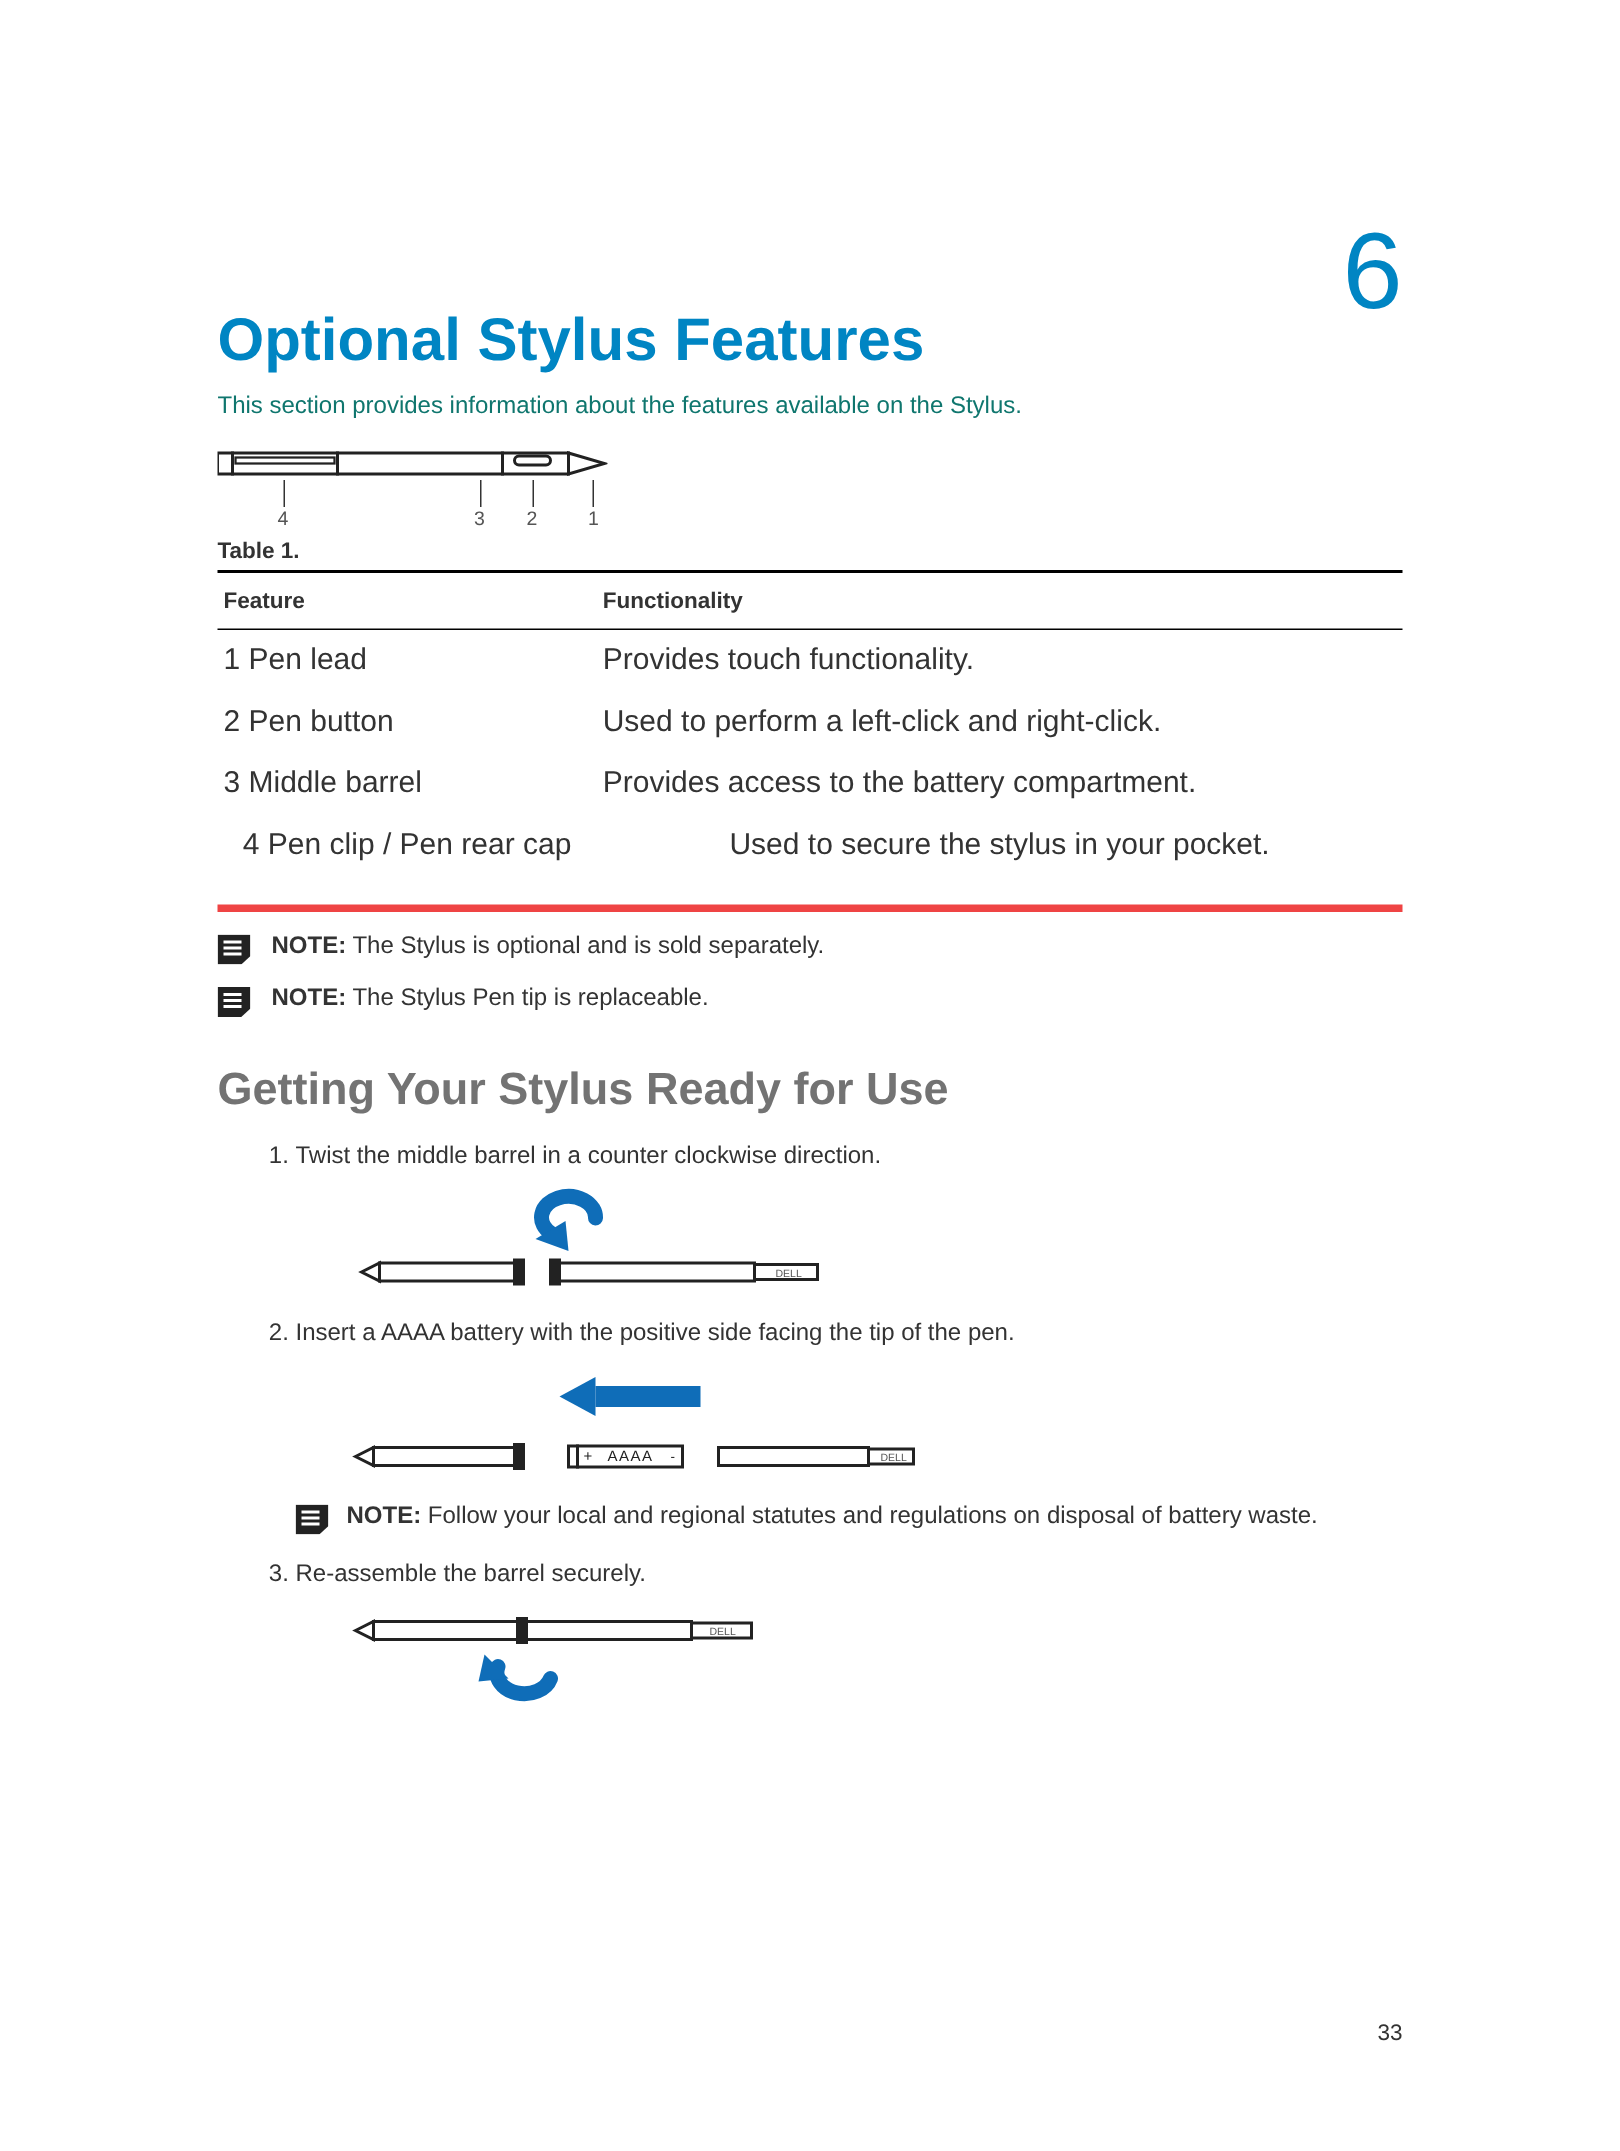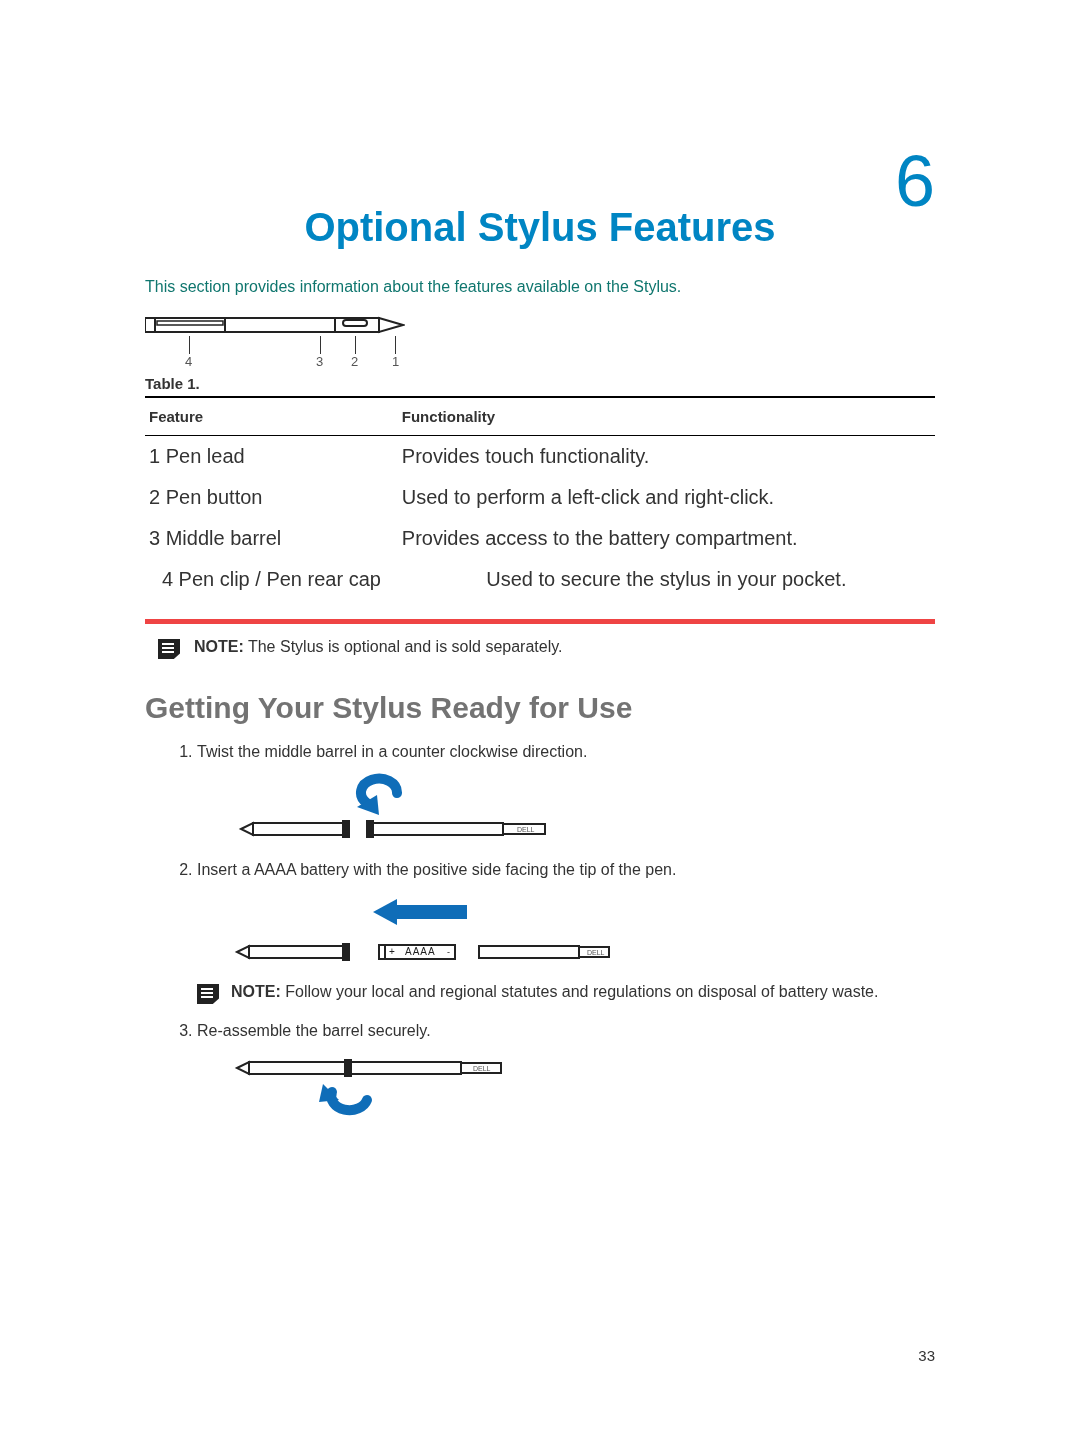--- a/index.html
+++ b/index.html
@@ -20,22 +20,21 @@
     right: 145px;
     font-size: 72px;
     font-weight: 300;
     color: #0085c3;
   }
   h1.title {
     font-size: 40px;
     font-weight: 600;
     color: #0085c3;
     margin-top: 55px;
-    margin-bottom: 28px;
-    text-align: center;
+    margin-bottom: 12px;
   }
   .intro {
     font-size: 16px;
     color: #0f766e;
     margin-bottom: 18px;
   }
   
   .stylus-diagram { position: relative; width: 260px; height: 55px; margin-bottom: 6px; }
   .stylus-svg { display:block; }
   .leader { position:absolute; width:1px; background:#333; }
@@ -49,21 +48,21 @@
     padding: 10px 4px 10px 4px;
     border-top: 2px solid #000;
     border-bottom: 1px solid #000;
   }
   table.feat td {
     font-size: 20px;
     padding: 9px 4px;
   }
   table.feat th:first-child, table.feat td:first-child { width: 32%; }
   table.feat tr.lastrow td { border-bottom: 5px solid #ef4444; padding-bottom: 28px; text-align: center; }
-  .note-block { display:flex; align-items:flex-start; margin: 14px 0 0 13px; }
+  .note-block { display:flex; align-items:flex-start; margin: 14px 0 0 0; }
   .note-icon {
     width: 22px; height: 20px; flex: 0 0 22px;
     margin-right: 14px; margin-top: 1px;
     background: #222;
     position: relative;
     clip-path: polygon(0 0, 100% 0, 100% 72%, 72% 100%, 0 100%);
   }
   .note-icon::after {
     content: ""; position:absolute; left:4px; right:6px; top:4px; height:2px;
     background:#fff; box-shadow: 0 4px 0 #fff, 0 8px 0 #fff;
@@ -156,20 +155,26 @@
         <td>4 Pen clip / Pen rear cap</td>
         <td>Used to secure the stylus in your pocket.</td>
       </tr>
     </tbody>
   </table>
 
   <div class="note-block">
     <div class="note-icon"></div>
     <div class="note-text">
       <strong>NOTE:</strong><span> The Stylus is optional and is sold separately.</span>
+    </div>
+  </div>
+  <div class="note-block">
+    <div class="note-icon"></div>
+    <div class="note-text">
+      <strong>NOTE:</strong><span> The Stylus Pen tip is replaceable.</span>
     </div>
   </div>
 
   <h2 class="subhead">Getting Your Stylus Ready for Use</h2>
 
   <ol class="steps">
     <li>
       <div class="step-text">Twist the middle barrel in a counter clockwise direction.</div>
       <div class="step-img">
         <svg class="pen-svg" width="360" height="70" viewBox="0 0 360 70">

